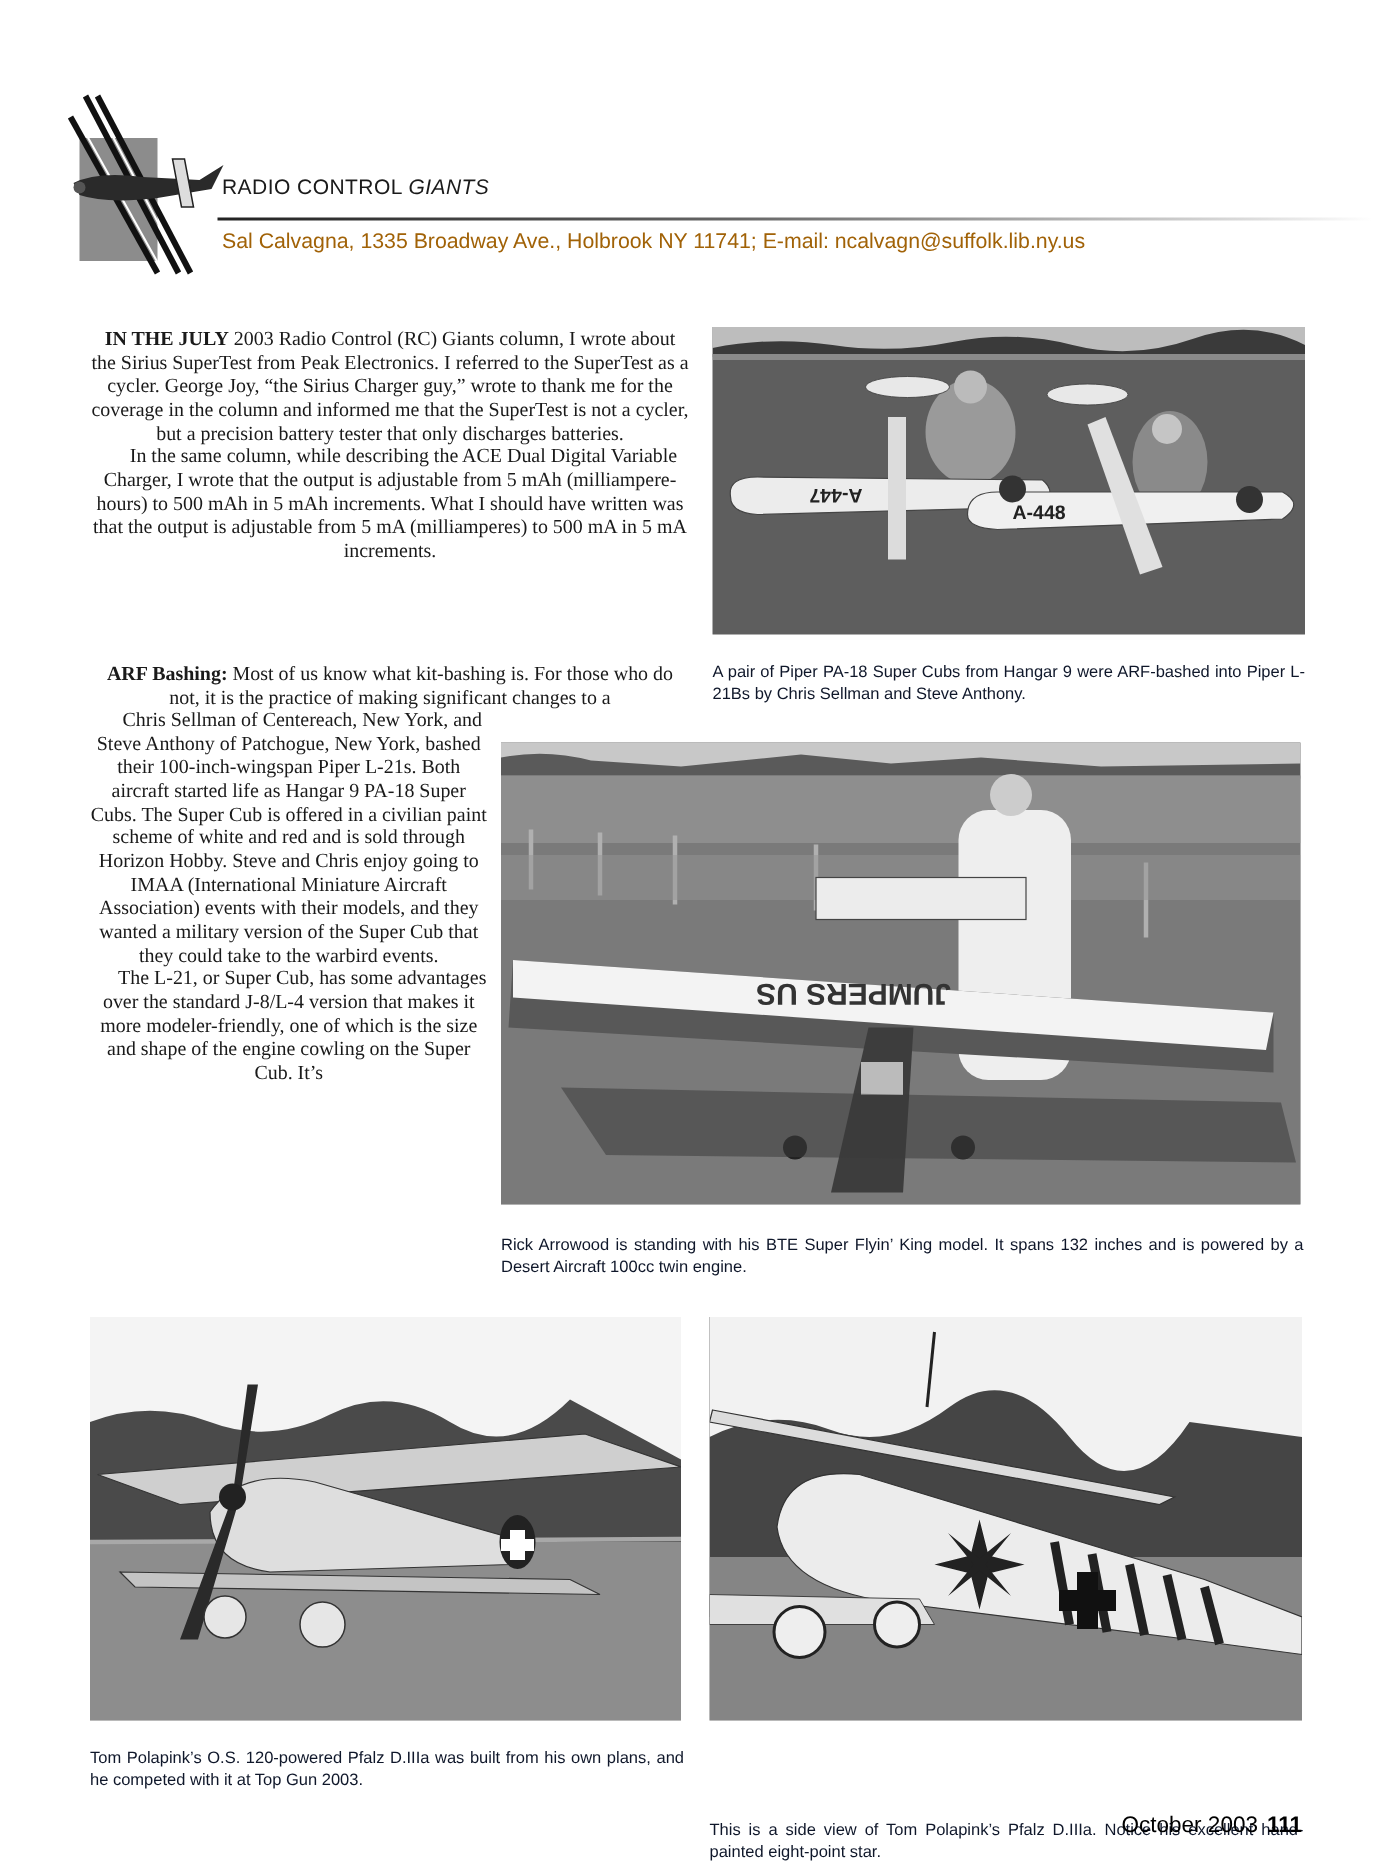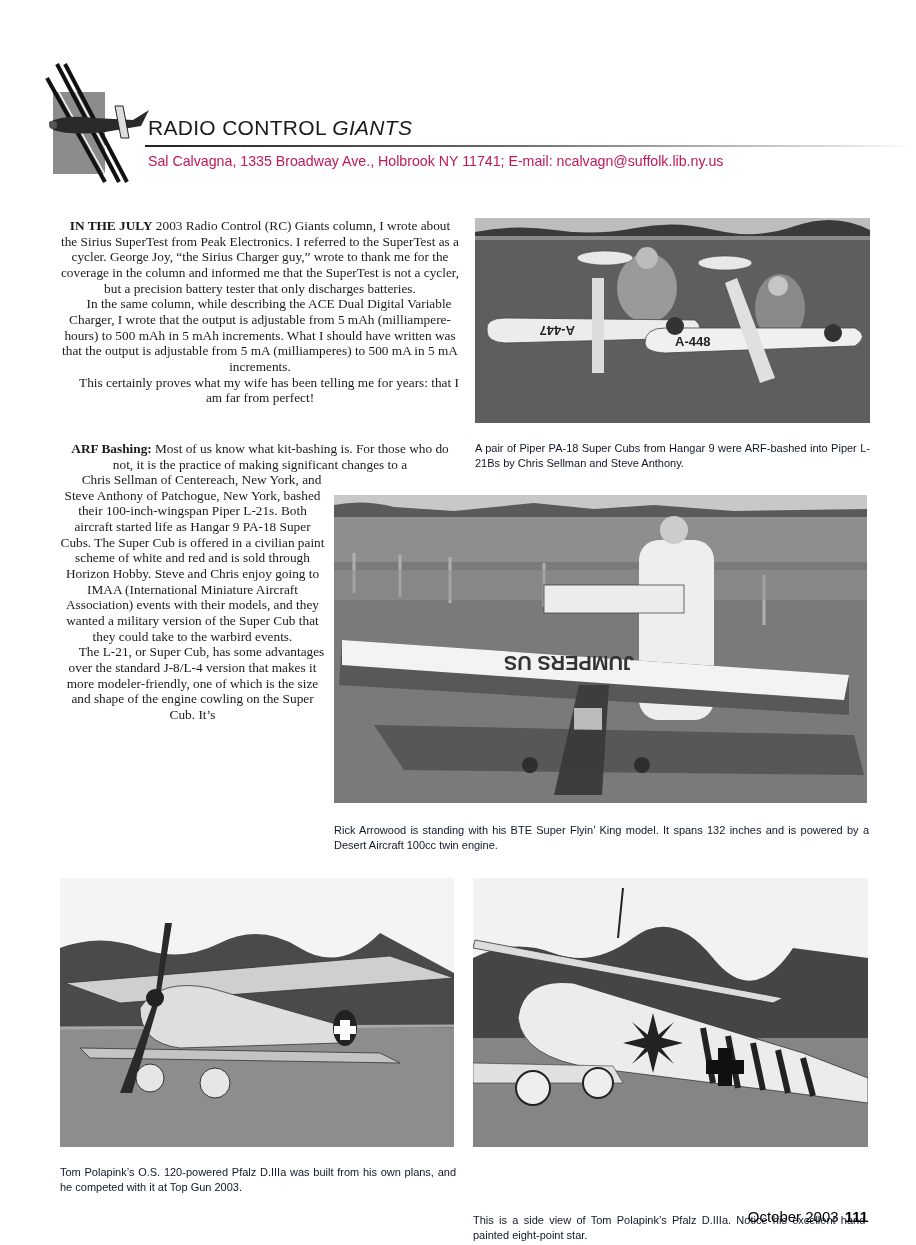--- a/index.html
+++ b/index.html
@@ -1,24 +1,24 @@
 <!DOCTYPE html>
 <html><head>
 <meta charset="utf-8">
 <style>
   html, body { margin:0; padding:0; background:#ffffff; }
   body { width:916px; height:1245px; position:relative; overflow:hidden; font-family:"Liberation Serif", serif; color:#1a1a1a; }
   .abs { position:absolute; }
 
   
   #logo { left:45px; top:62px; width:110px; height:122px; }
-  #col-title { left:148px; top:116px; font-family:"Liberation Sans", sans-serif; font-size:21px; letter-spacing:0.3px; color:#1a1a1a; white-space:nowrap; }
+  #col-title { left:148px; top:116px; font-family:"Liberation Sans", sans-serif; font-size:14px; letter-spacing:0.3px; color:#1a1a1a; white-space:nowrap; }
   #col-title .it { font-style:italic; }
   #rule { left:145px; top:145px; width:770px; height:2px; background:linear-gradient(to right,#222 0%,#666 45%,#ddd 90%,#fff 100%); }
-  #byline { left:148px; top:153px; font-family:"Liberation Sans", sans-serif; font-size:14.2px; color:#be185d; white-space:nowrap; }
+  #byline { left:148px; top:153px; font-family:"Liberation Sans", sans-serif; font-size:14.2px; color:#a16207; white-space:nowrap; }
 
   
   .body { font-size:13.3px; line-height:15.65px; text-align:center; }
   .body p { margin:0; }
   .body .ind { text-indent:18px; }
   .body b { font-weight:bold; }
   #intro { left:60px; top:218px; width:400px; }
   #arf-wide { left:60px; top:441px; width:400px; }
   #arf-narrow { left:60px; top:472px; width:265px; }
 
@@ -60,21 +60,20 @@
     <path d="M70 44 L78 44 L84 76 L76 76 Z" fill="#ddd" stroke="#222" stroke-width="1"></path>
   </svg>
 </div>
 <div id="col-title" class="abs"><span>RADIO CONTROL</span> <span class="it">GIANTS</span></div>
 <div id="rule" class="abs"></div>
 <div id="byline" class="abs">Sal Calvagna, 1335 Broadway Ave., Holbrook NY 11741; E-mail: ncalvagn@suffolk.lib.ny.us</div>
 
 <div id="intro" class="abs body">
   <p><b>IN THE JULY</b><span> 2003 Radio Control (RC) Giants column, I wrote about the Sirius SuperTest from Peak Electronics. I referred to the SuperTest as a cycler. George Joy, “the Sirius Charger guy,” wrote to thank me for the coverage in the column and informed me that the SuperTest is not a cycler, but a precision battery tester that only discharges batteries.</span></p>
   <p class="ind">In the same column, while describing the ACE Dual Digital Variable Charger, I wrote that the output is adjustable from 5 mAh (milliampere-hours) to 500 mAh in 5 mAh increments. What I should have written was that the output is adjustable from 5 mA (milliamperes) to 500 mA in 5 mA increments.</p>
-  <p class="ind">This certainly proves what my wife has been telling me for years: that I am far from perfect!</p>
 </div>
 
 <div id="arf-wide" class="abs body">
   <p><b>ARF Bashing:</b><span> Most of us know what kit-bashing is. For those who do not, it is the practice of making significant changes to a</span></p>
 </div>
 <div id="arf-narrow" class="abs body">
   <p class="ind">Chris Sellman of Centereach, New York, and Steve Anthony of Patchogue, New York, bashed their 100-inch-wingspan Piper L-21s. Both aircraft started life as Hangar 9 PA-18 Super Cubs. The Super Cub is offered in a civilian paint scheme of white and red and is sold through Horizon Hobby. Steve and Chris enjoy going to IMAA (International Miniature Aircraft Association) events with their models, and they wanted a military version of the Super Cub that they could take to the warbird events.</p>
   <p class="ind">The L-21, or Super Cub, has some advantages over the standard J-8/L-4 version that makes it more modeler-friendly, one of which is the size and shape of the engine cowling on the Super Cub. It’s</p>
 </div>
 

